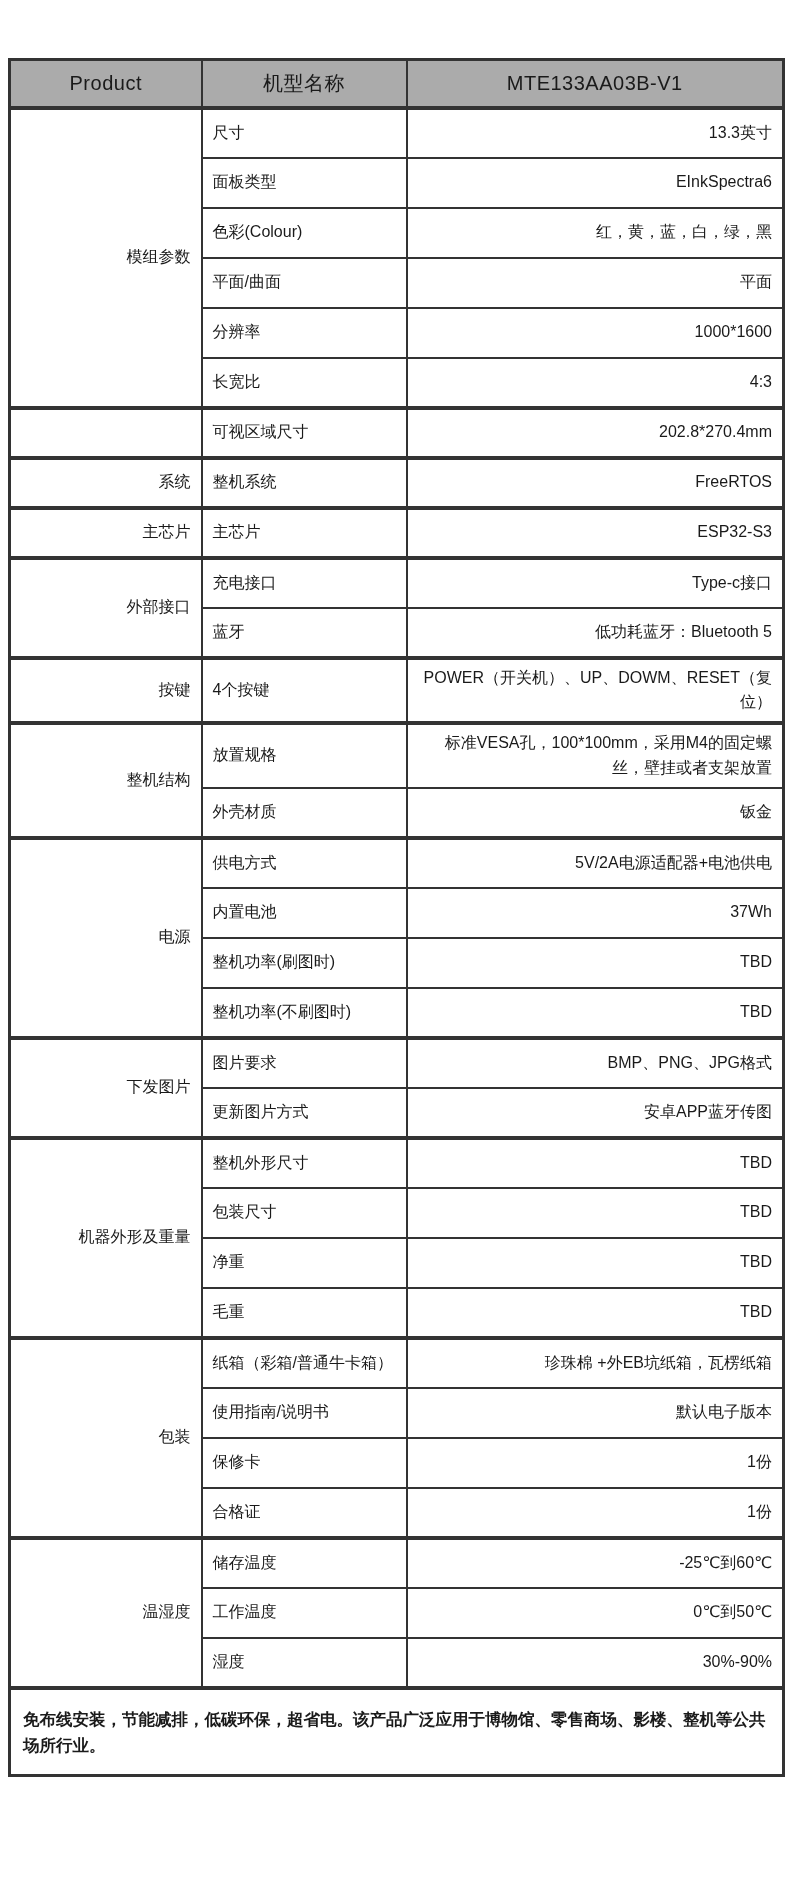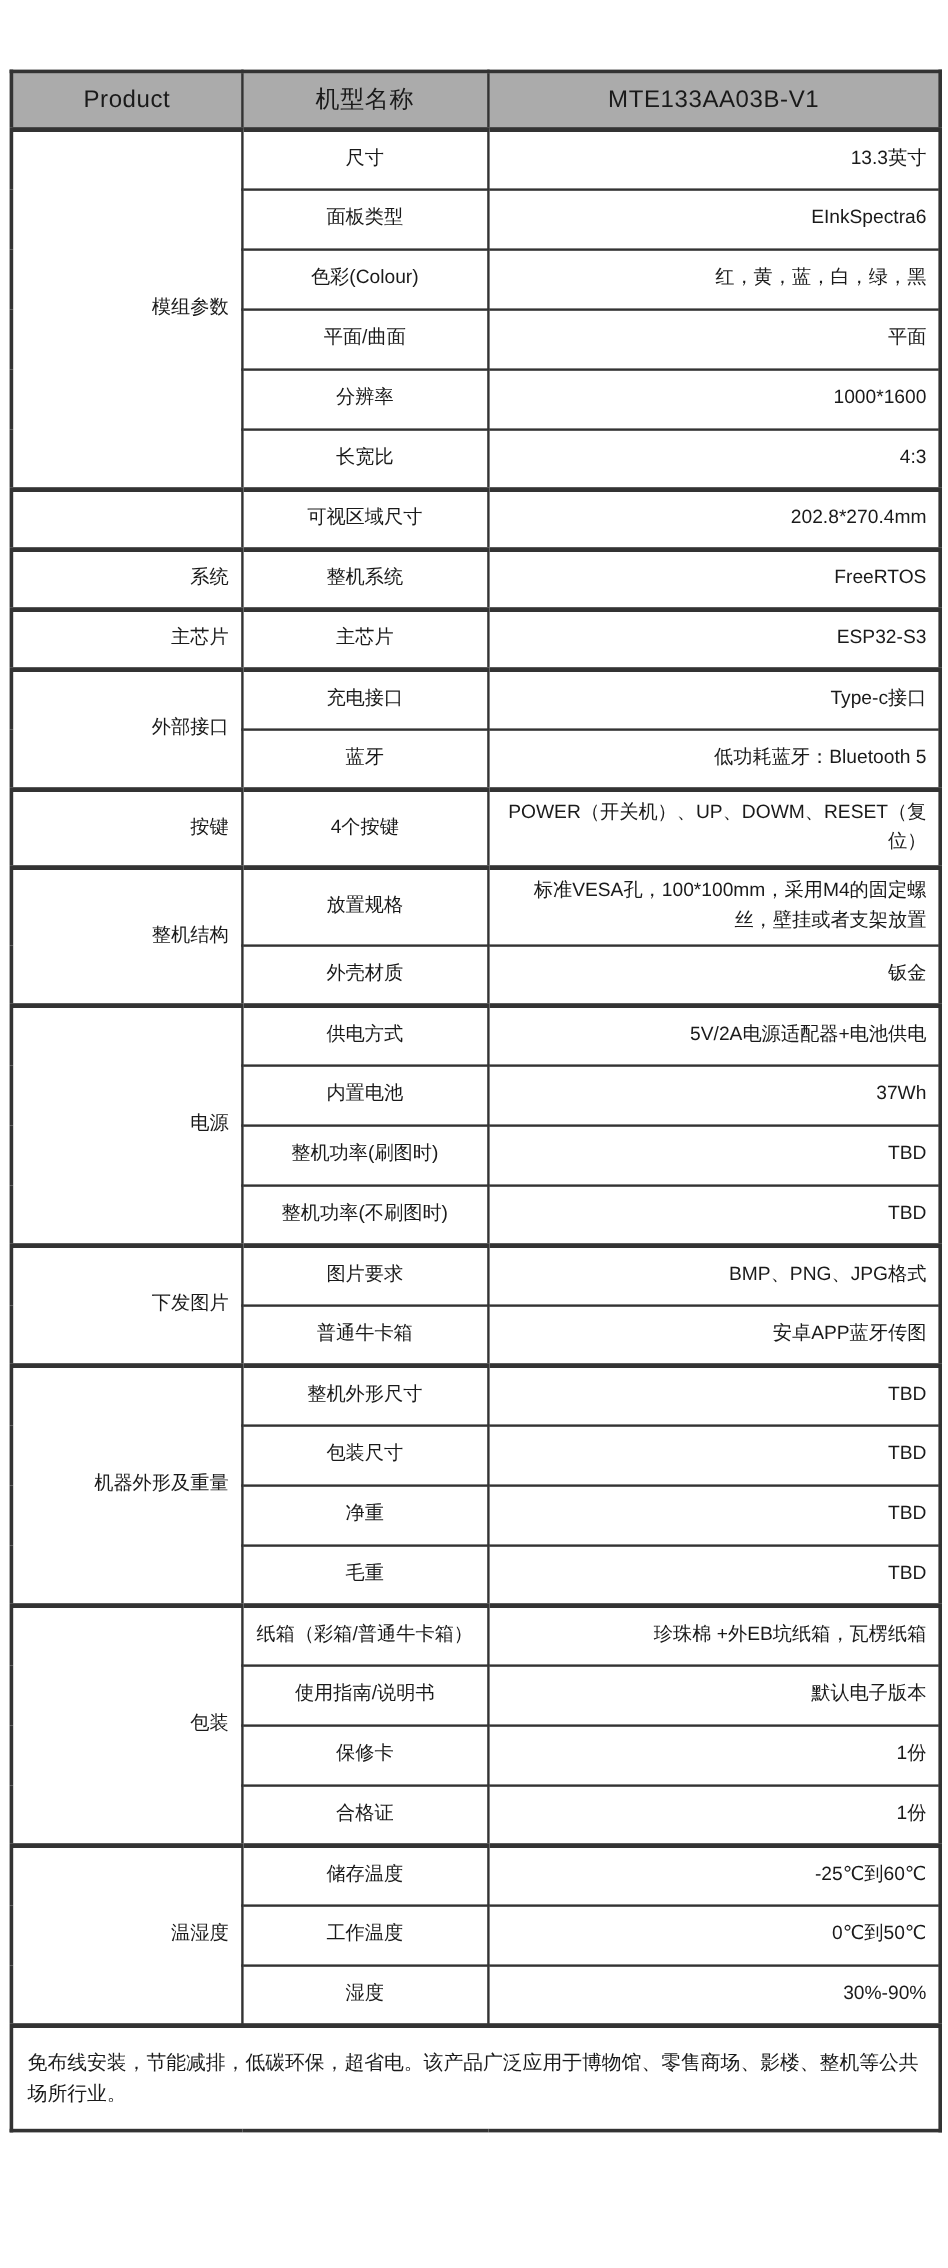--- a/index.html
+++ b/index.html
@@ -51,31 +51,32 @@
     text-align: center;
     font-size: 20px;
     height: 48px;
     letter-spacing: 0.5px;
   }
   td.cat-cell {
     font-size: 19px;
     padding-left: 10px;
     text-align: right;
   }
-  td.label-cell { padding-left: 12px; text-align: center; }
+  td.label-cell { padding-left: 12px; }
   td.value-cell { padding-left: 12px; text-align: right; }
 
   tr.section-start td { border-top: 4px solid var(--border-col); }
 
   tr.footer-row td {
     height: 88px;
     vertical-align: middle;
     padding: 8px 12px;
     font-size: 16.5px;
     line-height: 1.6;
+    font-weight: bold;
   }
 </style>
 </head>
 <body>
 
 <div class="page">
   <table class="spec-table">
     <colgroup>
       <col class="c1">
         <col class="c2">
@@ -167,21 +168,21 @@
         <tr>
           <td class="label-cell">整机功率(不刷图时)</td>
           <td class="value-cell">TBD</td>
         </tr>
         <tr class="section-start">
           <td class="cat-cell" rowspan="2">下发图片</td>
           <td class="label-cell">图片要求</td>
           <td class="value-cell">BMP、PNG、JPG格式</td>
         </tr>
         <tr>
-          <td class="label-cell">普通牛卡箱</td>
+          <td class="label-cell">更新图片方式</td>
           <td class="value-cell">安卓APP蓝牙传图</td>
         </tr>
         <tr class="section-start">
           <td class="cat-cell" rowspan="4">机器外形及重量</td>
           <td class="label-cell">整机外形尺寸</td>
           <td class="value-cell">TBD</td>
         </tr>
         <tr>
           <td class="label-cell">包装尺寸</td>
           <td class="value-cell">TBD</td>

